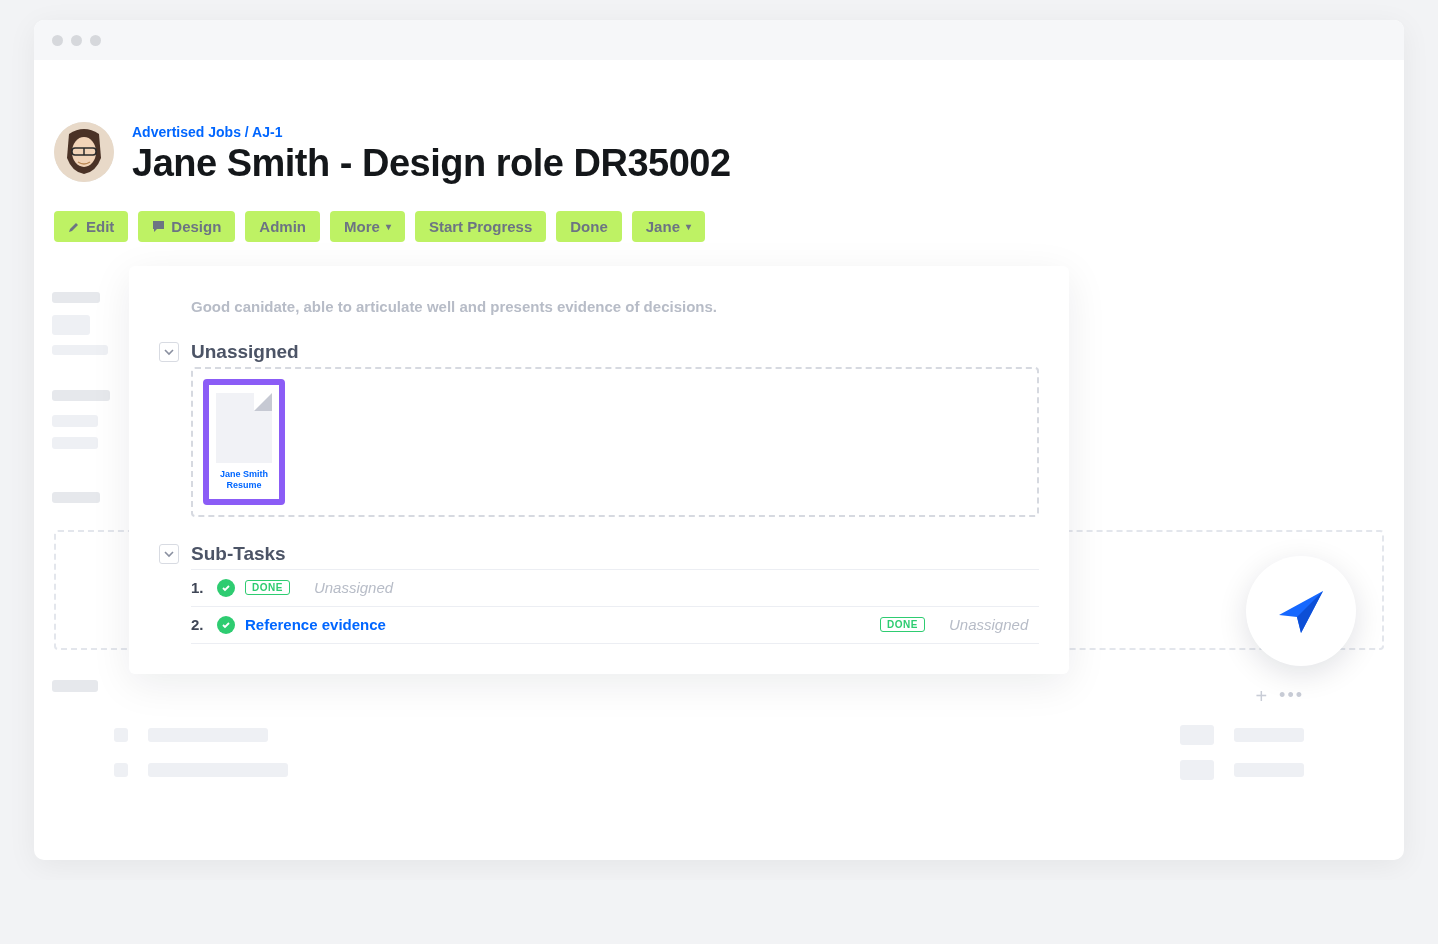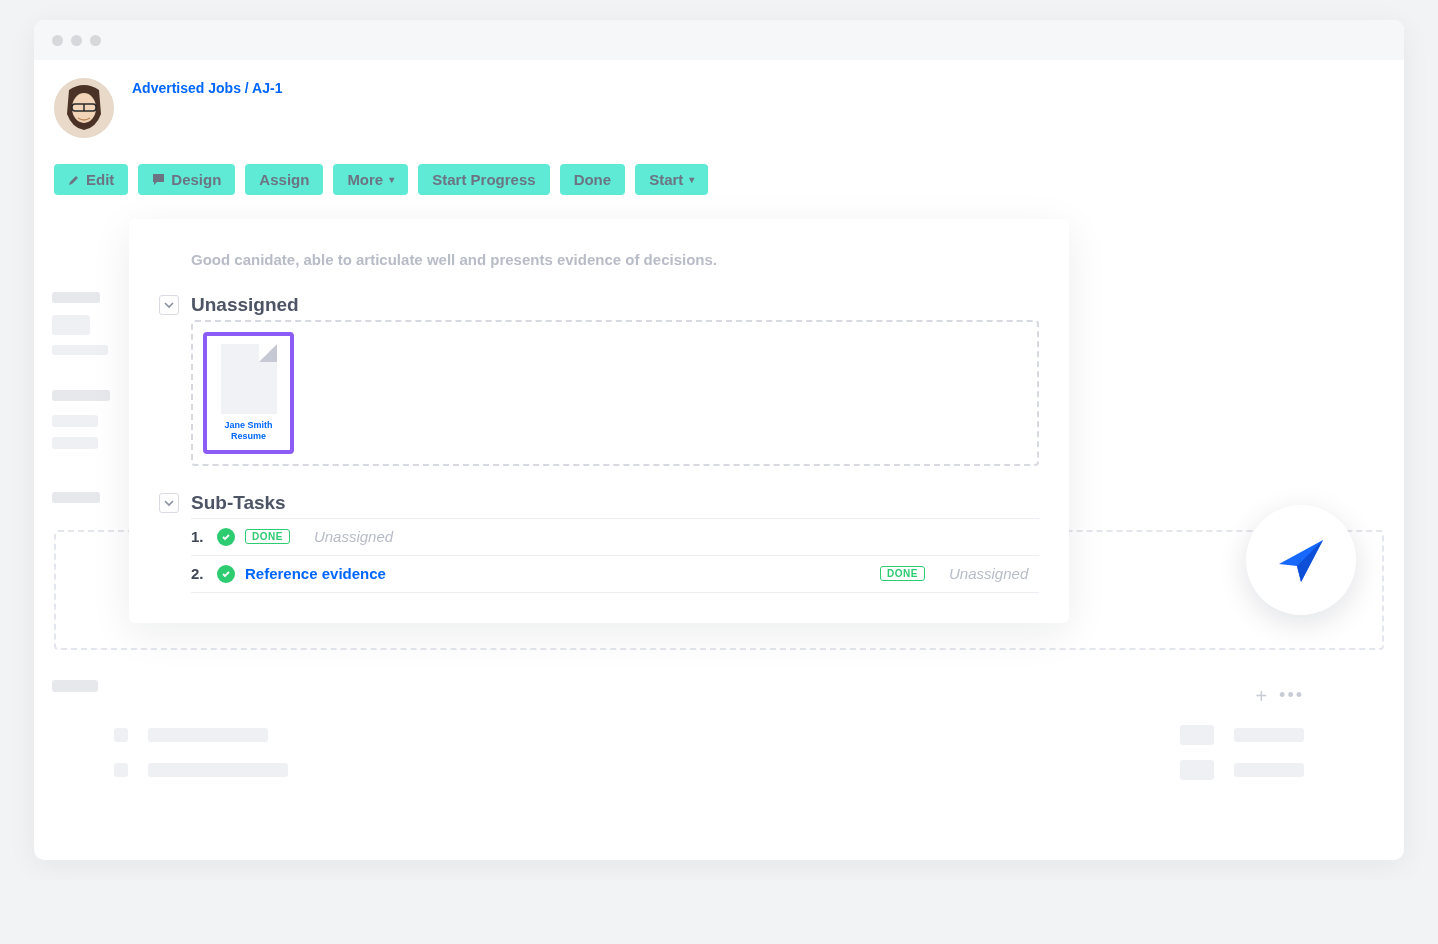--- a/index.html
+++ b/index.html
@@ -22,33 +22,33 @@
   border-top-right-radius: 10px;
   display: flex;
   align-items: center;
   padding: 0 18px;
   gap: 8px;
 }
 .dot { width: 11px; height: 11px; border-radius: 50%; background: #d6d8dc; }
 
 .page { padding: 18px 20px 40px 20px; position: relative; }
 
-.header { display: flex; align-items: flex-start; gap: 18px; }
+.header { display: flex; align-items: flex-start; gap: 18px; margin-top: 44px; }
 .avatar {
   width: 60px; height: 60px; border-radius: 50%; overflow: hidden;
   background: #e6e1d8; flex-shrink: 0; position: relative;
 }
 .avatar svg { width: 100%; height: 100%; }
 .head-text { padding-top: 2px; }
 .breadcrumb { color: #0066ff; font-weight: 700; font-size: 14px; }
 .page-title { font-size: 38px; font-weight: 800; color: #14171a; letter-spacing: -0.5px; margin-top: 2px; }
 
 .toolbar { display: flex; gap: 10px; margin-top: 26px; flex-wrap: wrap; }
 .btn {
-  background: #5eead4; color: #6c7483; border: none; border-radius: 4px;
+  background: #bef264; color: #6c7483; border: none; border-radius: 4px;
   padding: 7px 14px; font-size: 15px; font-weight: 600; cursor: pointer;
   display: inline-flex; align-items: center; gap: 6px;
 }
 .btn .caret { font-size: 10px; }
 
 .skeleton-bar {
   background: #e6e8ec; border-radius: 3px; height: 13px;
 }
 
 .left-bg-group { position: absolute; left: 18px; width: 65px; }
@@ -75,21 +75,21 @@
 .toggle svg { width: 10px; height: 10px; }
 .section-title { font-size: 19px; font-weight: 800; color: #4c5466; }
 .section-body { margin-left: 32px; margin-top: 4px; }
 .desc-text { color: #b7bcc7; font-size: 15px; font-weight: 600; }
 
 .attach-zone {
   border: 2px dashed #d6d9e0; border-radius: 4px; padding: 10px;
   min-height: 130px; display: flex; gap: 12px;
 }
 .file-card {
-  width: 91px; background: #fff; border: 4px solid #8b5cf6; border-radius: 4px;
+  width: 82px; background: #fff; border: 6px solid #8b5cf6; border-radius: 4px;
   padding: 8px 4px; display: flex; flex-direction: column; align-items: center; gap: 6px;
   cursor: pointer;
 }
 .file-icon {
   width: 56px; height: 70px; background: #f1f2f6; position: relative;
 }
 .file-icon::before {
   content: ""; position: absolute; top: 0; right: 0; width: 18px; height: 18px;
   background: linear-gradient(135deg, transparent 50%, #c7cad4 50%);
 }
@@ -161,45 +161,46 @@
           <circle cx="30" cy="30" r="30" fill="#e8d9c8"></circle>
           <path d="M15 12 Q30 2 45 12 L47 36 Q42 50 30 52 Q18 50 13 36 Z" fill="#4a3226"></path>
           <ellipse cx="30" cy="30" rx="12" ry="15" fill="#f2d4b8"></ellipse>
           <rect x="18" y="26" width="24" height="7" rx="3" fill="none" stroke="#2a2a2a" stroke-width="1.5"></rect>
           <line x1="30" y1="26" x2="30" y2="33" stroke="#2a2a2a" stroke-width="1.5"></line>
           <path d="M24 40 Q30 44 36 40" stroke="#b85" stroke-width="1.5" fill="none"></path>
         </svg>
       </div>
       <div class="head-text">
         <div class="breadcrumb">Advertised Jobs / AJ-1</div>
+        <h1 class="page-title">Jane Smith - Design role DR35002</h1>
       </div>
     </div>
 
     <div class="toolbar">
       <button class="btn">
         <svg width="12" height="12" viewBox="0 0 12 12">
             <path d="M1 11 L2 8 L8 2 L10 4 L4 10 Z" fill="#6c7483"></path>
           </svg>
         <span>Edit</span>
       </button>
       <button class="btn">
         <svg width="13" height="13" viewBox="0 0 13 13">
             <path d="M1 1 H12 V9 H5 L2 12 V9 H1 Z" fill="#6c7483"></path>
           </svg>
         <span>Design</span>
       </button>
-      <button class="btn">Assign</button>
+      <button class="btn">Admin</button>
       <button class="btn">
         <span>More</span>
         <span class="caret">▾</span>
       </button>
       <button class="btn">Start Progress</button>
       <button class="btn">Done</button>
       <button class="btn">
-        <span>Start</span>
+        <span>Jane</span>
         <span class="caret">▾</span>
       </button>
     </div>
 
     <div class="left-bg-group" style="top:232px;">
       <div class="skeleton-bar" style="width:48px;height:11px;"></div>
       <div class="skeleton-bar" style="width:38px;height:20px;margin-top:12px;background:#eef0f4;"></div>
       <div class="skeleton-bar" style="width:56px;height:10px;margin-top:10px;background:#eef0f4;"></div>
     </div>
     <div class="left-bg-group" style="top:330px;">

